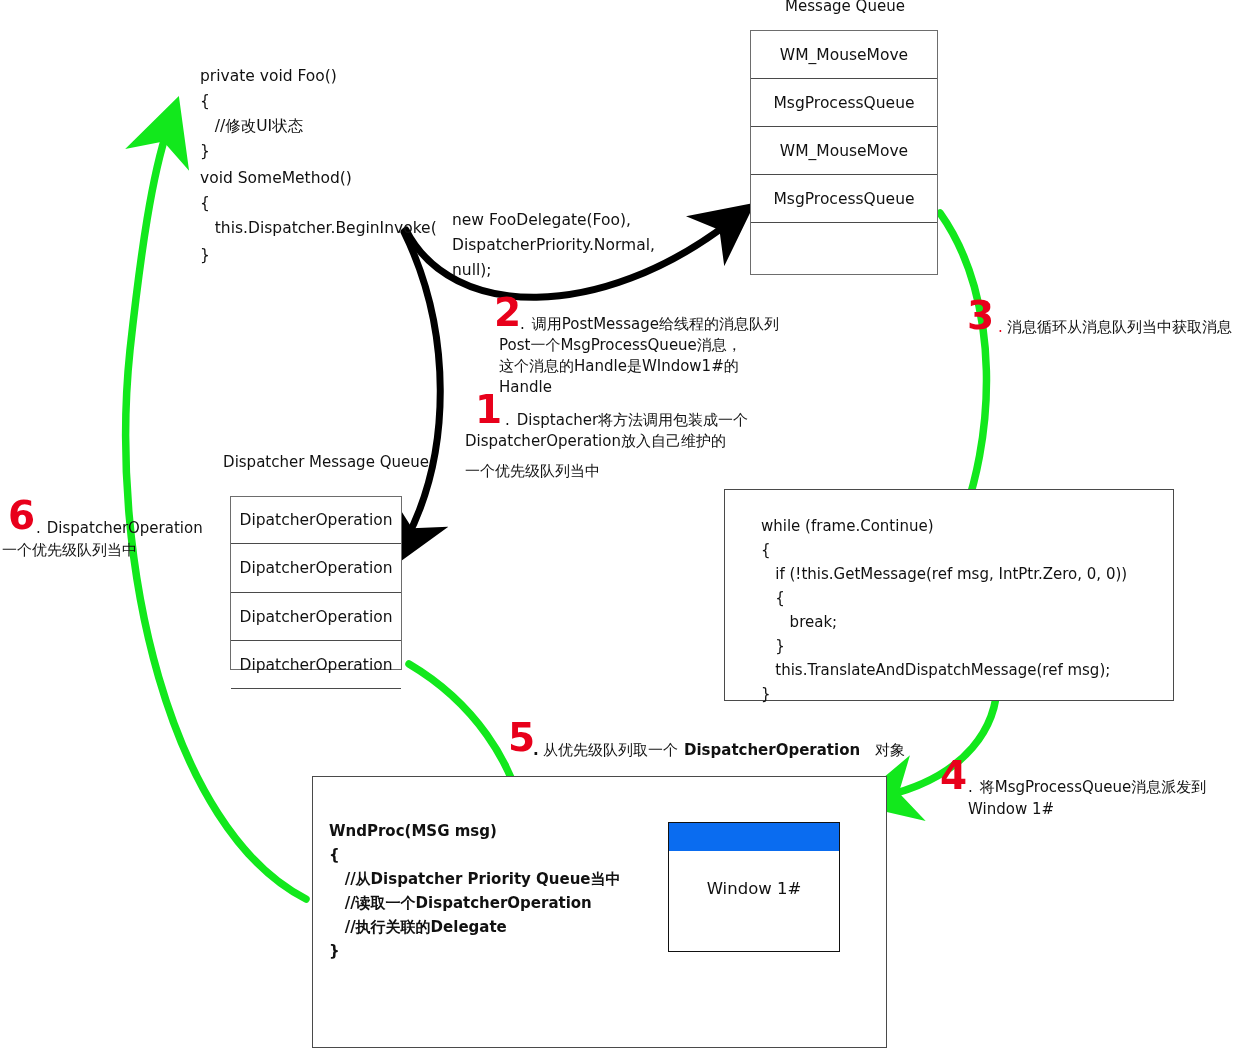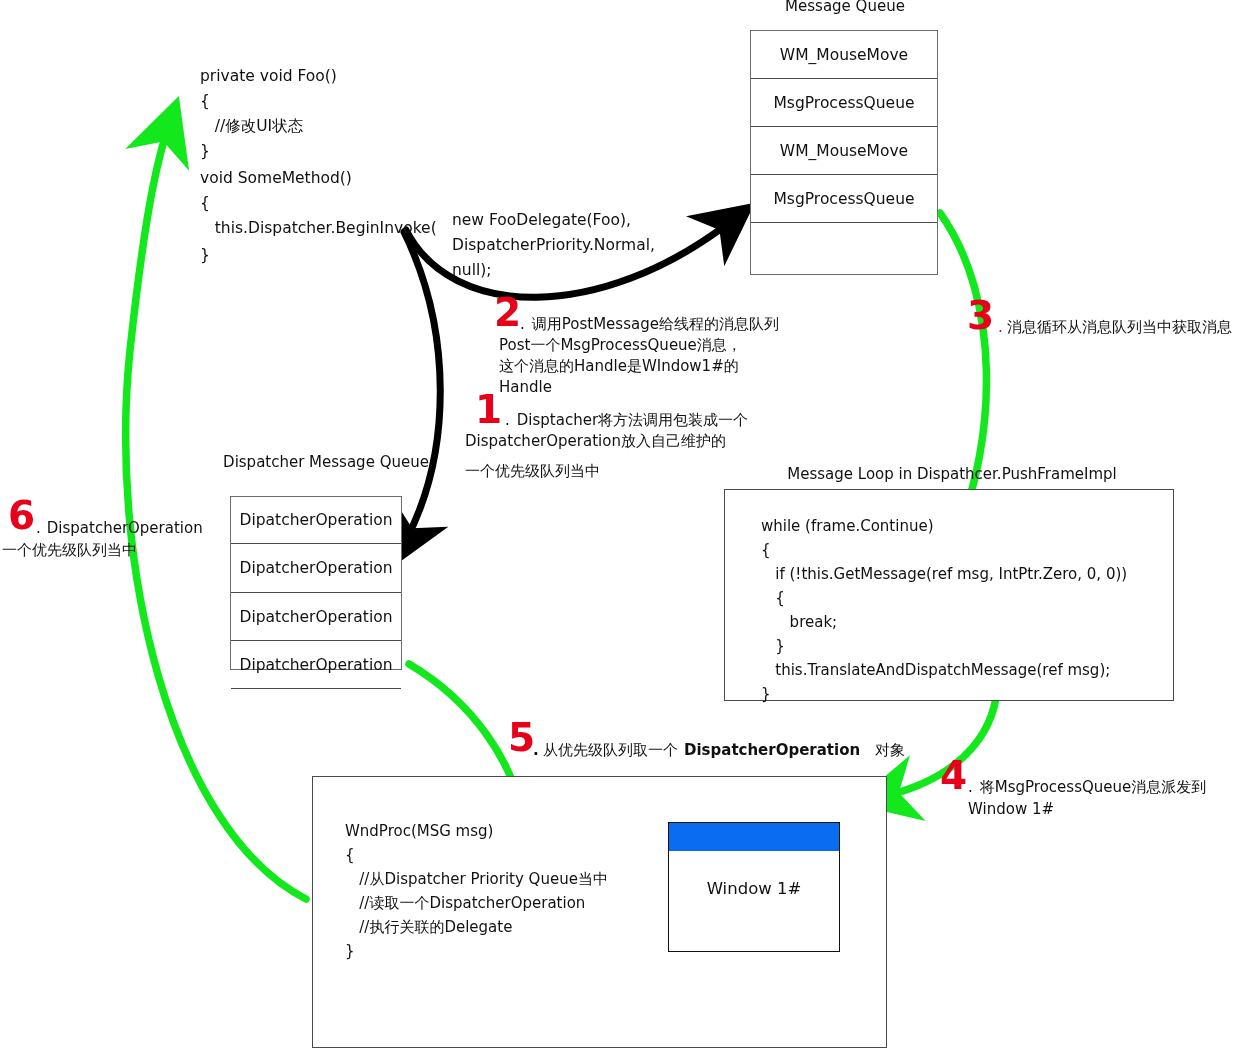--- a/index.html
+++ b/index.html
@@ -93,36 +93,35 @@
   <div class="abs qtitle" style="left:222px;top:453px;width:208px;">Dispatcher Message Queue</div>
 
   <div class="abs qbox" style="left:230px;top:496px;width:172px;height:174px;">
     <div class="qcell" style="height:47px;">DipatcherOperation</div>
     <div class="qcell" style="height:49px;">DipatcherOperation</div>
     <div class="qcell" style="height:48px;">DipatcherOperation</div>
     <div class="qcell" style="height:48px;">DipatcherOperation</div>
     <div class="qcell last" style="height:38px;"></div>
   </div>
 
-  <div class="abs panelTitle" style="left:726px;top:465px;width:452px;">Message Loop in Dispathcer.PushFrameImpl</div>
 
   <div class="abs panel" style="left:724px;top:489px;width:450px;height:212px;padding-left:29px;">
     <div class="code2" style="position:absolute;left:36px;top:24px;">while (frame.Continue)
 {
    if (!this.GetMessage(ref msg, IntPtr.Zero, 0, 0))
    {
       break;
    }
    this.TranslateAndDispatchMessage(ref msg);
 }</div>
   </div>
 
   <div class="abs panel" style="left:312px;top:776px;width:575px;height:272px;">
 
-    <div class="code2" style="position:absolute;left:32px;top:42px;">WndProc(MSG msg)
+    <div class="code2" style="position:absolute;left:16px;top:42px;font-weight:bold;">WndProc(MSG msg)
 {
    //从Dispatcher Priority Queue当中
    //读取一个DispatcherOperation
    //执行关联的Delegate
 }</div>
 
     <div class="winbox" style="position:absolute;left:355px;top:45px;width:172px;height:130px;">
       <div style="position:absolute;left:0;top:0;width:100%;height:28px;background:#0a6cf0;"></div>
       <div class="winlabel" style="position:absolute;left:0;top:56px;width:100%;">Window 1#</div>
     </div>

